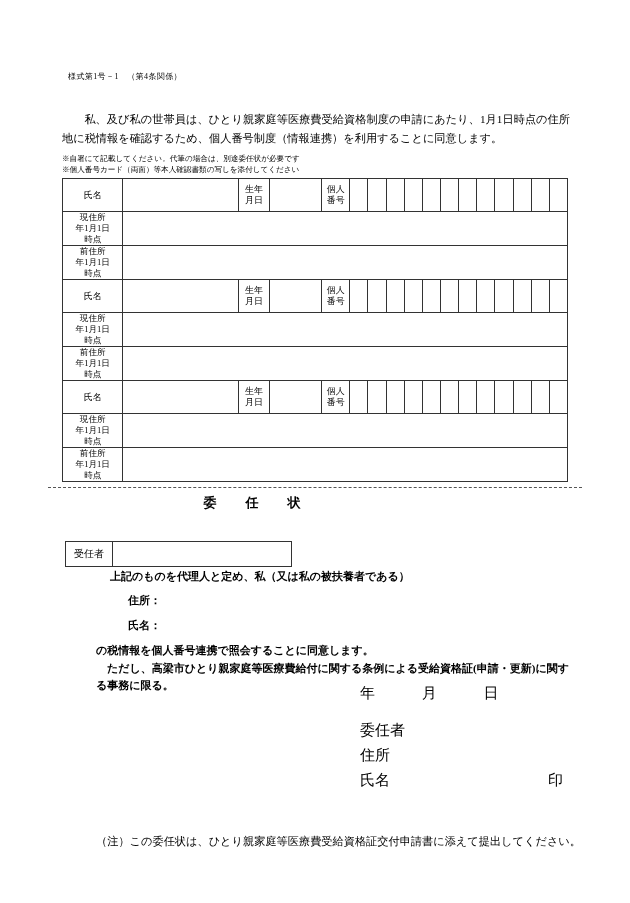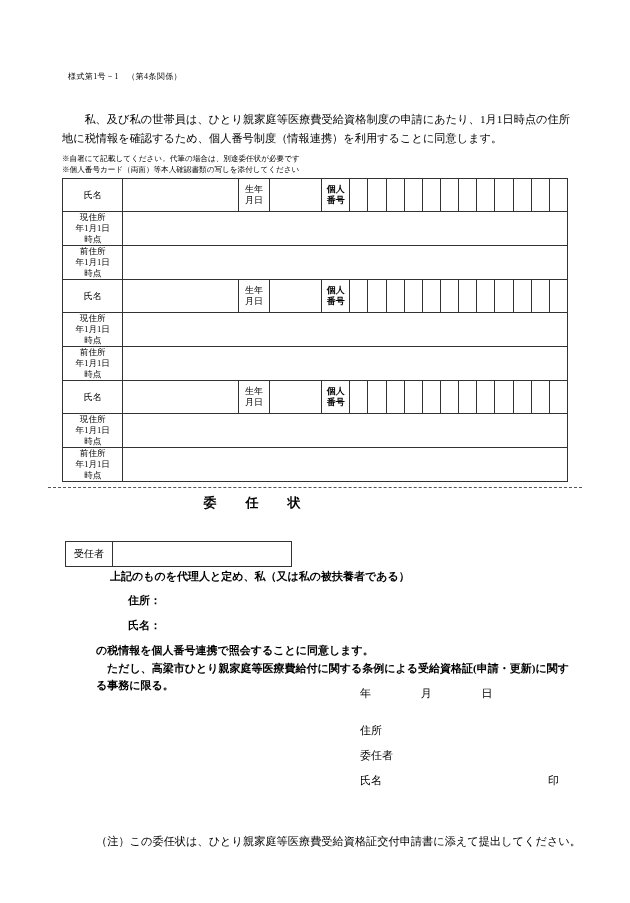--- a/index.html
+++ b/index.html
@@ -80,21 +80,21 @@
     border: 1px solid #333;
     padding: 0;
     text-align: center;
     vertical-align: middle;
     line-height: 11px;
   }
   .lbl-name   { width: 60px;  height: 32px; }
   .cell-name  { width: 115px; }
   .lbl-dob    { width: 30px;  }
   .cell-dob   { width: 52px;  }
-  .lbl-mynum  { width: 28px; font-weight: bold;  }
+  .lbl-mynum  { width: 28px;  }
   .digit      { border-left: 1px solid #333 !important; }
   .addr-label { width: 60px; height: 33px; line-height: 10px; font-size: 8.6px; }
   .addr-blank { }
 
   
   .cut-line {
     position: absolute;
     left: 48px;
     top: 487px;
     width: 534px;
@@ -139,21 +139,21 @@
   .t-dairirin  { left: 110px; top: 568px; }
   .t-jusho     { left: 128px; top: 592px; }
   .t-shimei    { left: 128px; top: 617px; }
   .t-zeijoho   { left: 96px;  top: 642px; }
   .t-tadashi   { left: 96px;  top: 660px; width: 474px; white-space: normal; text-indent: 1em; }
 
   .sig-block {
     position: absolute;
     left: 360px;
     top: 681px;
-    font-size: 11px;
+    font-size: 15px;
     line-height: 25px;
   }
   .sig-date span { display: inline-block; }
   .sig-y { width: 58px; }
   .sig-m { width: 58px; }
   .sig-row { position: relative; white-space: nowrap; }
   .sig-seal { position: absolute; left: 188px; top: 0; }
 
   .final-note {
     position: absolute;
@@ -347,22 +347,22 @@
   <div class="line-text t-zeijoho">の税情報を個人番号連携で照会することに同意します。</div>
   <div class="line-text t-tadashi">ただし、高梁市ひとり親家庭等医療費給付に関する条例による受給資格証(申請・更新)に関する事務に限る。</div>
 
   <div class="sig-block">
     <div class="sig-row sig-date">
       <span class="sig-y">年</span>
       <span class="sig-m">月</span>
       <span>日</span>
     </div>
     <div class="sig-row" style="height:12px"></div>
+    <div class="sig-row">委任者</div>
     <div class="sig-row">住所</div>
-    <div class="sig-row">委任者</div>
     <div class="sig-row">
       <span>氏名</span>
       <span class="sig-seal">印</span>
     </div>
   </div>
 
   <div class="final-note">（注）この委任状は、ひとり親家庭等医療費受給資格証交付申請書に添えて提出してください。</div>
 
 </div>
 

